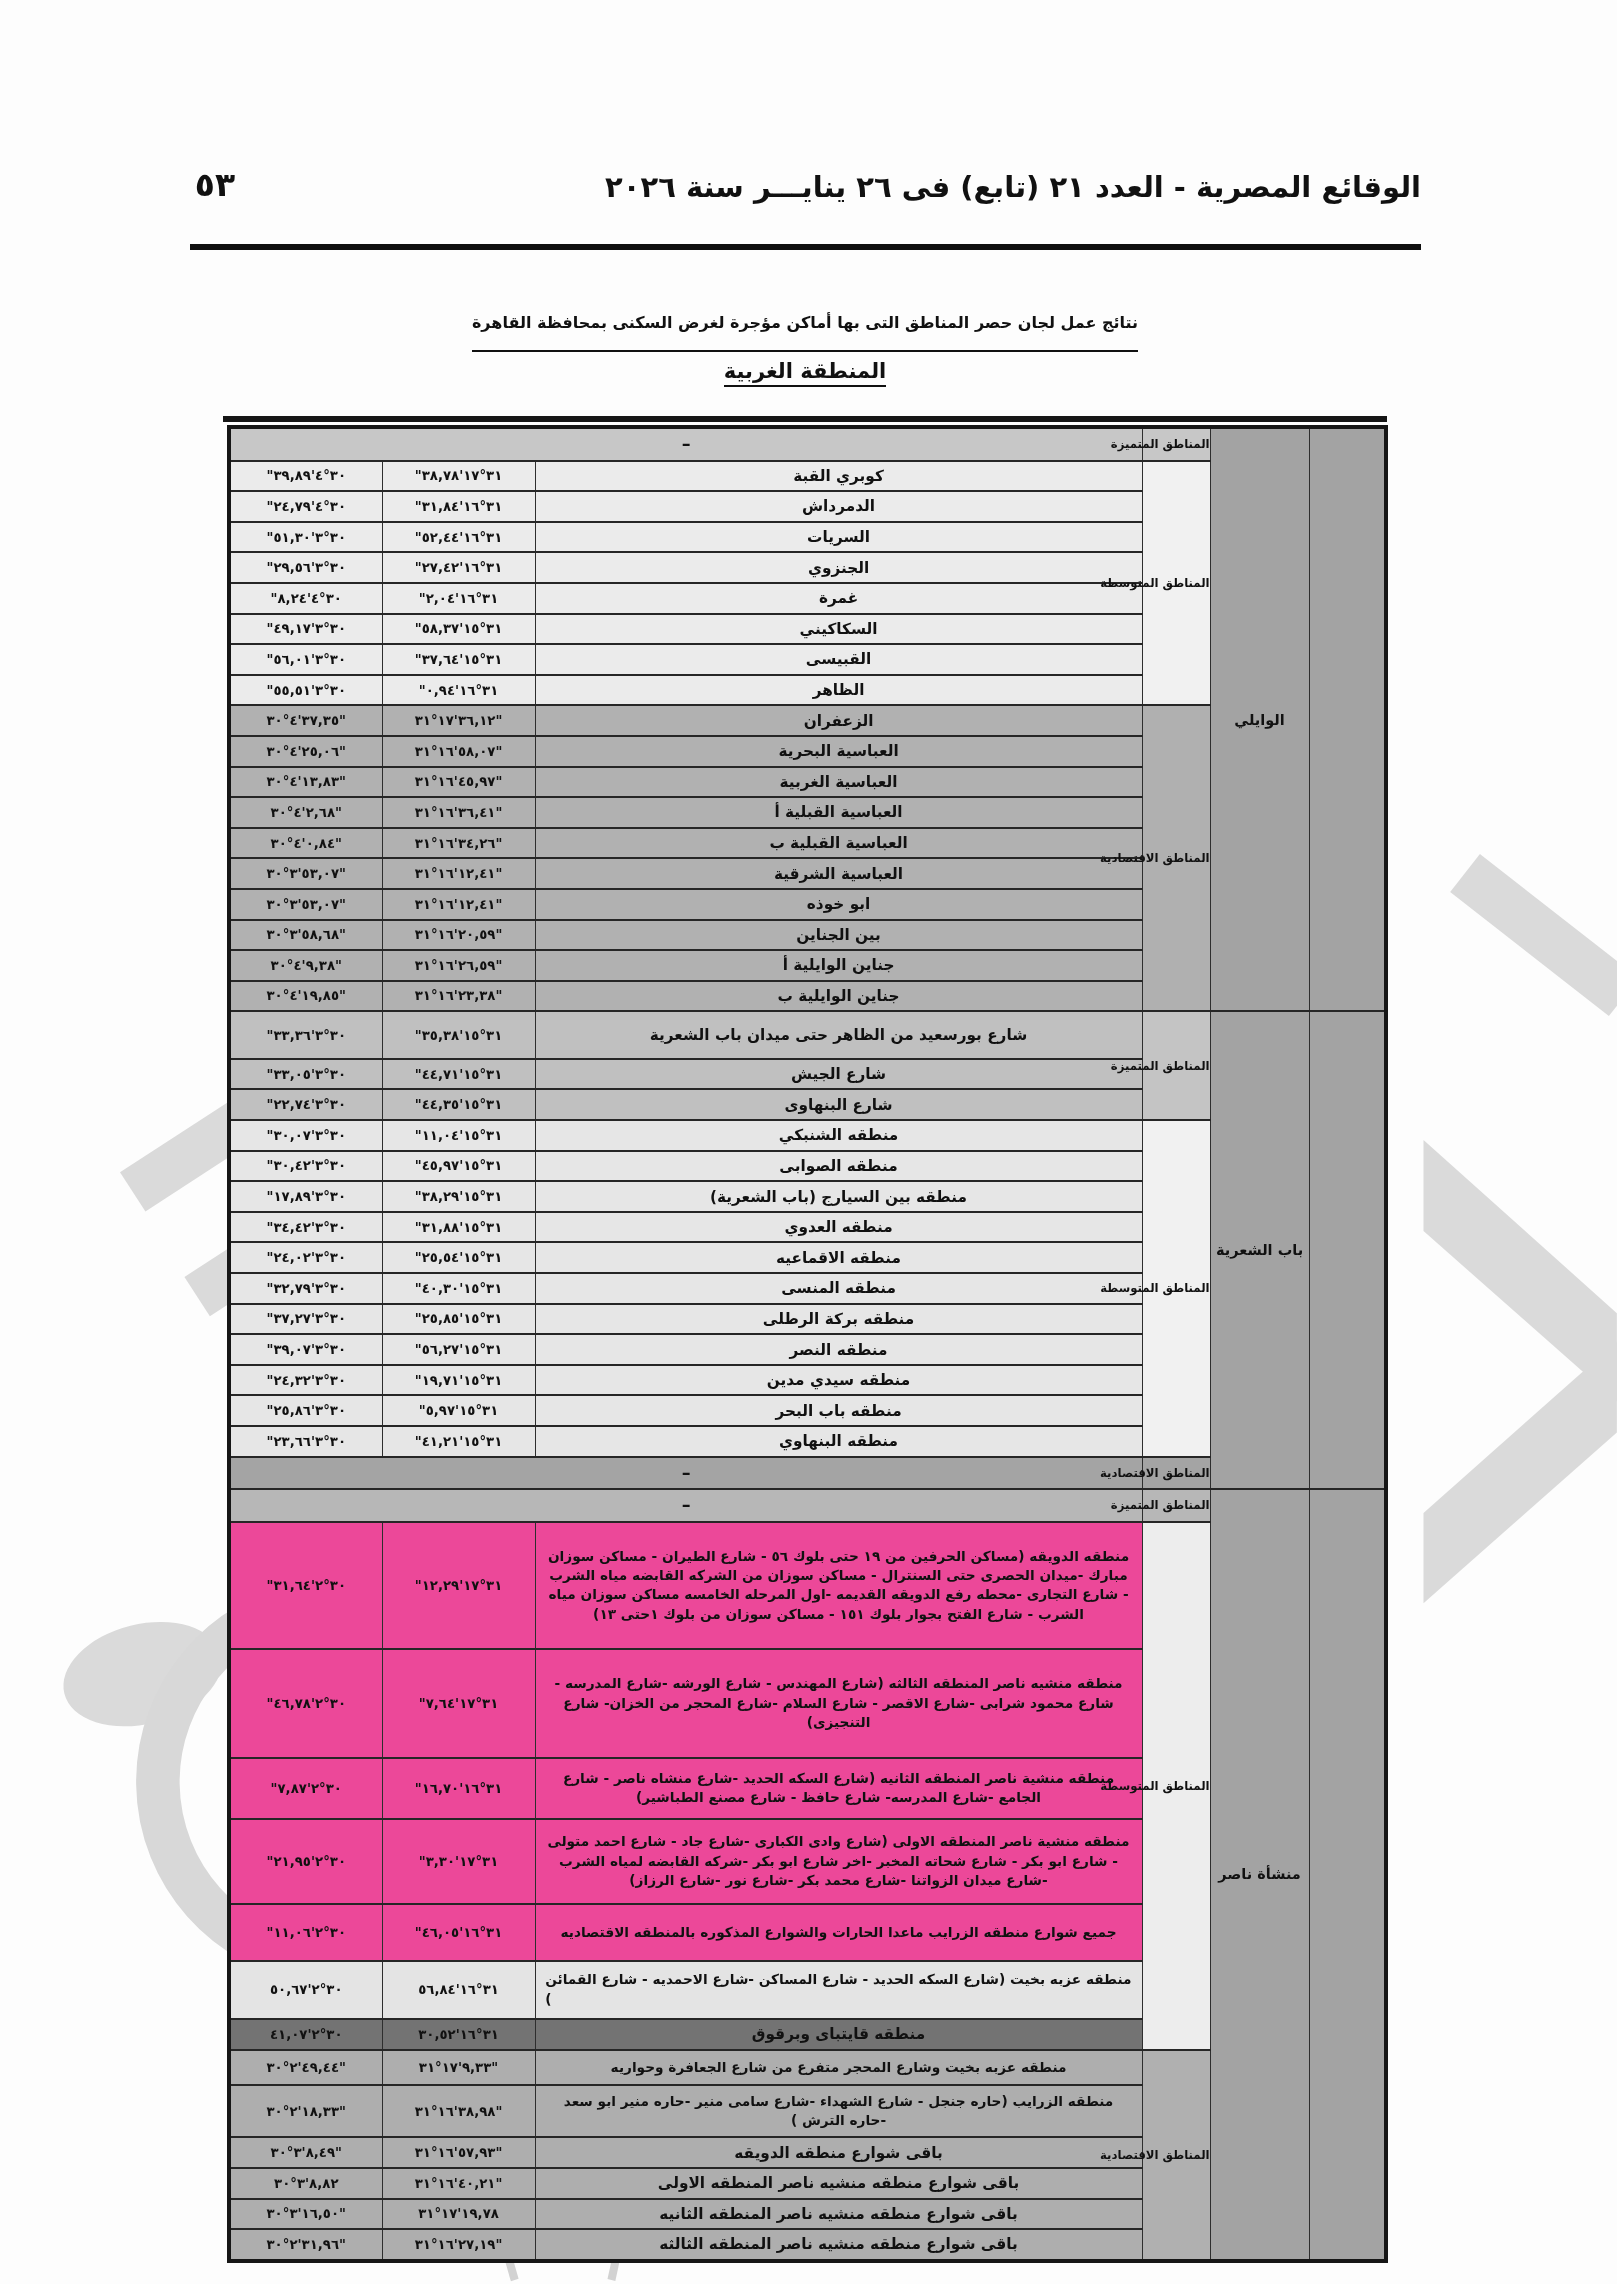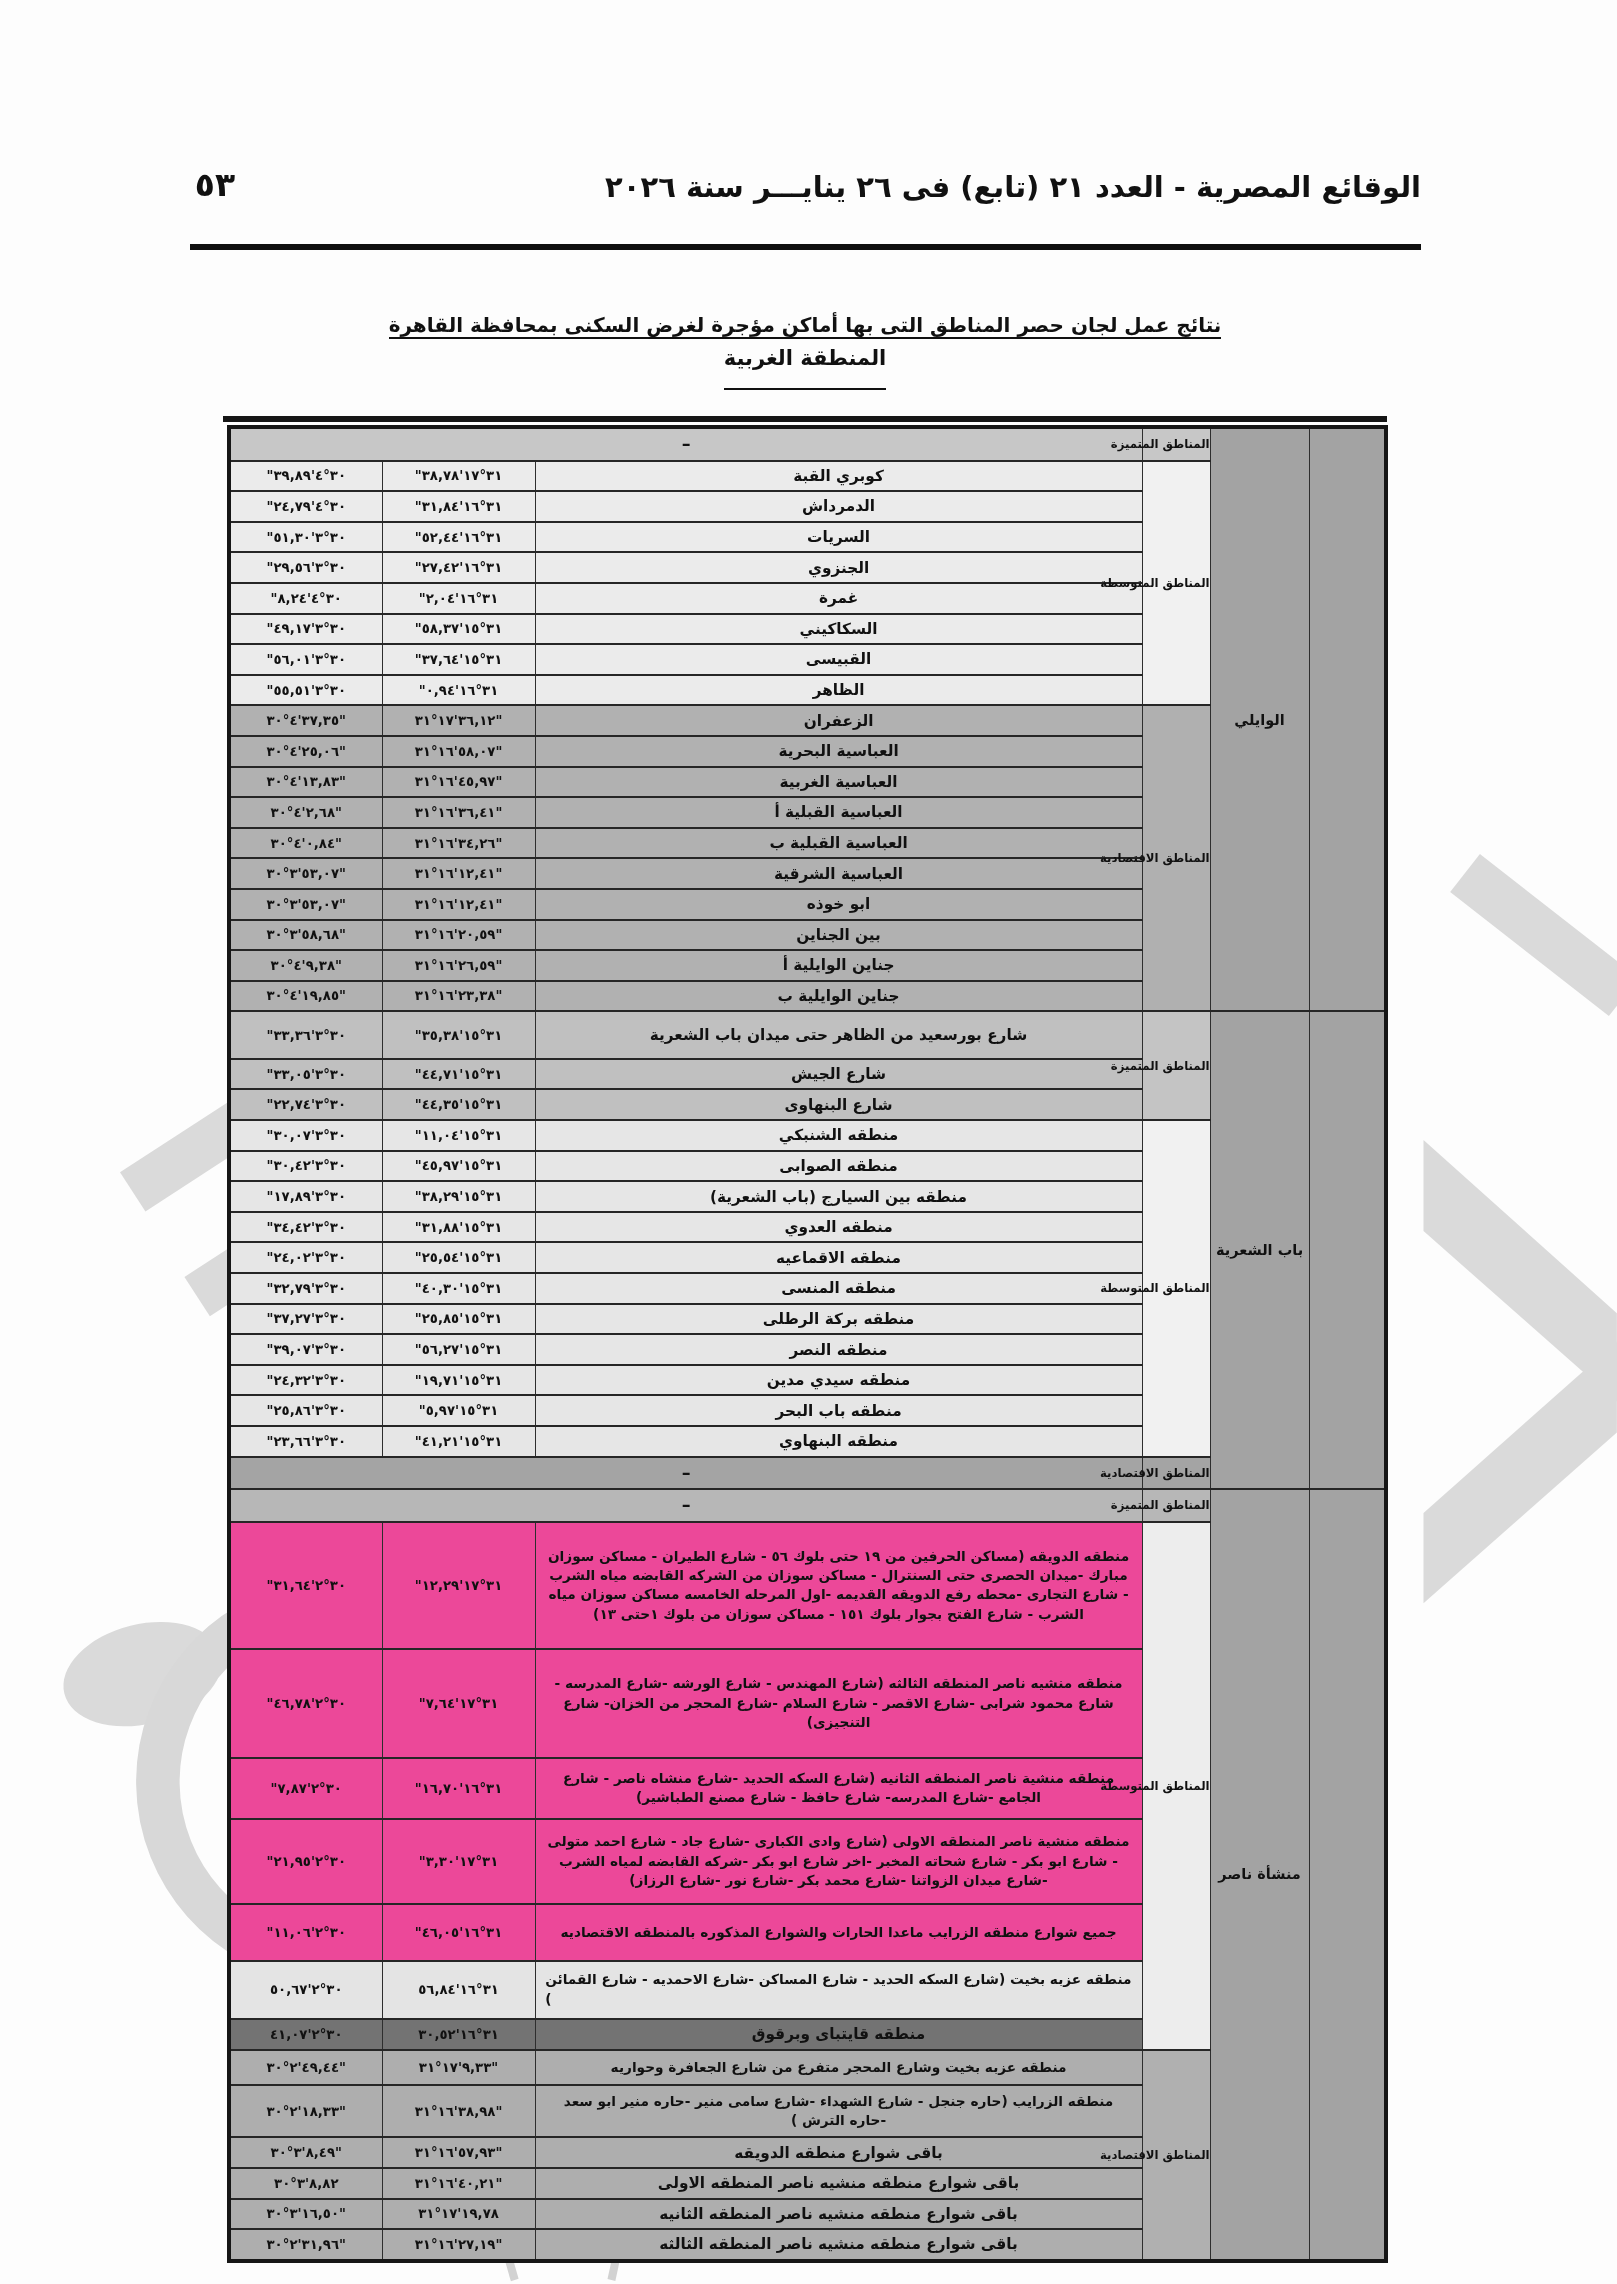--- a/index.html
+++ b/index.html
@@ -9,22 +9,22 @@
   
   .wm{position:absolute;inset:0;z-index:0;pointer-events:none;}
   
   .hdr{position:absolute;top:165px;left:191px;width:1231px;display:flex;direction:rtl;
        justify-content:space-between;align-items:flex-end;z-index:2;}
   .hdr-text{font-size:29px;font-weight:bold;letter-spacing:0.4px;}
   .hdr-page{font-size:33px;font-weight:bold;padding-left:4.8px;}
   .hrule{position:absolute;top:244px;left:191px;width:1231px;height:6.4px;background:#101010;z-index:2;}
   
   .titles{position:absolute;top:313px;left:228px;width:1156px;text-align:center;z-index:2;}
-  .t1{font-size:20px;font-weight:bold;display:inline-block;border-bottom:2.4px solid #111;padding-bottom:0;}
-  .t2{font-size:21px;font-weight:bold;display:inline-block;border-bottom:2.4px solid #111;margin-top:7.3px;padding-bottom:18px;}
+  .t1{font-size:16px;font-weight:bold;display:inline-block;border-bottom:2.4px solid #111;padding-bottom:18px;}
+  .t2{font-size:21px;font-weight:bold;display:inline-block;border-bottom:2.4px solid #111;margin-top:7.3px;padding-bottom:2px;}
   
   .tbl-wrap{position:absolute;top:425px;left:228px;z-index:1;}
   .topline{position:absolute;top:-8.9px;left:-4px;width:1164px;height:5.6px;background:#161616;}
   table{border-collapse:collapse;table-layout:fixed;width:1156px;direction:rtl;}
   td{border-left:1.6px solid #2e2e2e;border-right:1.6px solid #2e2e2e;
      border-top:2.4px solid #262626;border-bottom:2.4px solid #262626;
      padding:0.8px 4.8px;vertical-align:middle;text-align:center;overflow:visible;}
   table{border:4.8px solid #161616;}
   .area{font-size:15.3px;font-weight:bold;}
   .area-long{font-size:13.7px;font-weight:bold;line-height:1.42;padding:3.2px 9.7px;}

